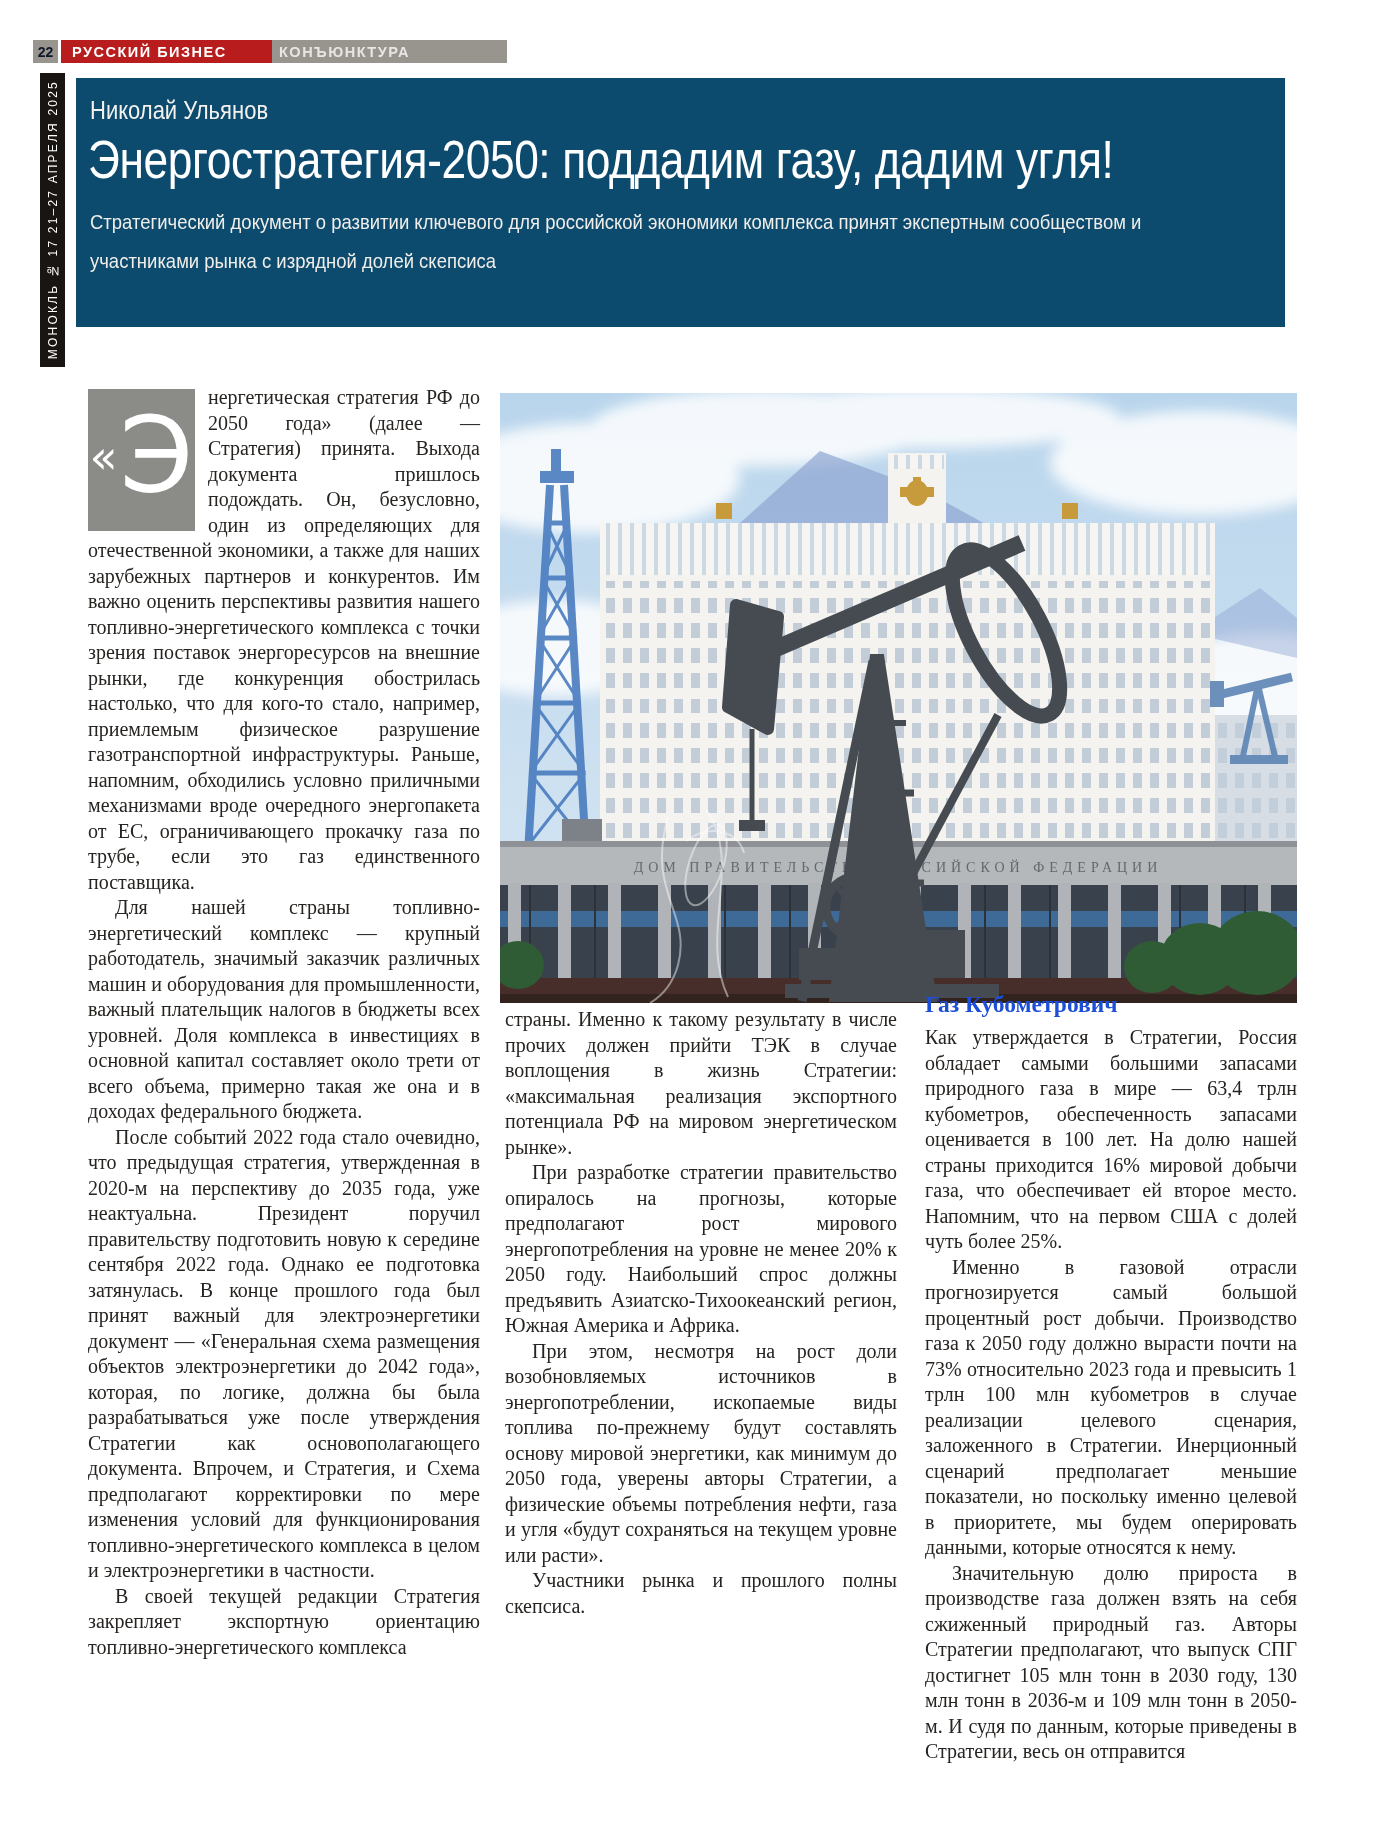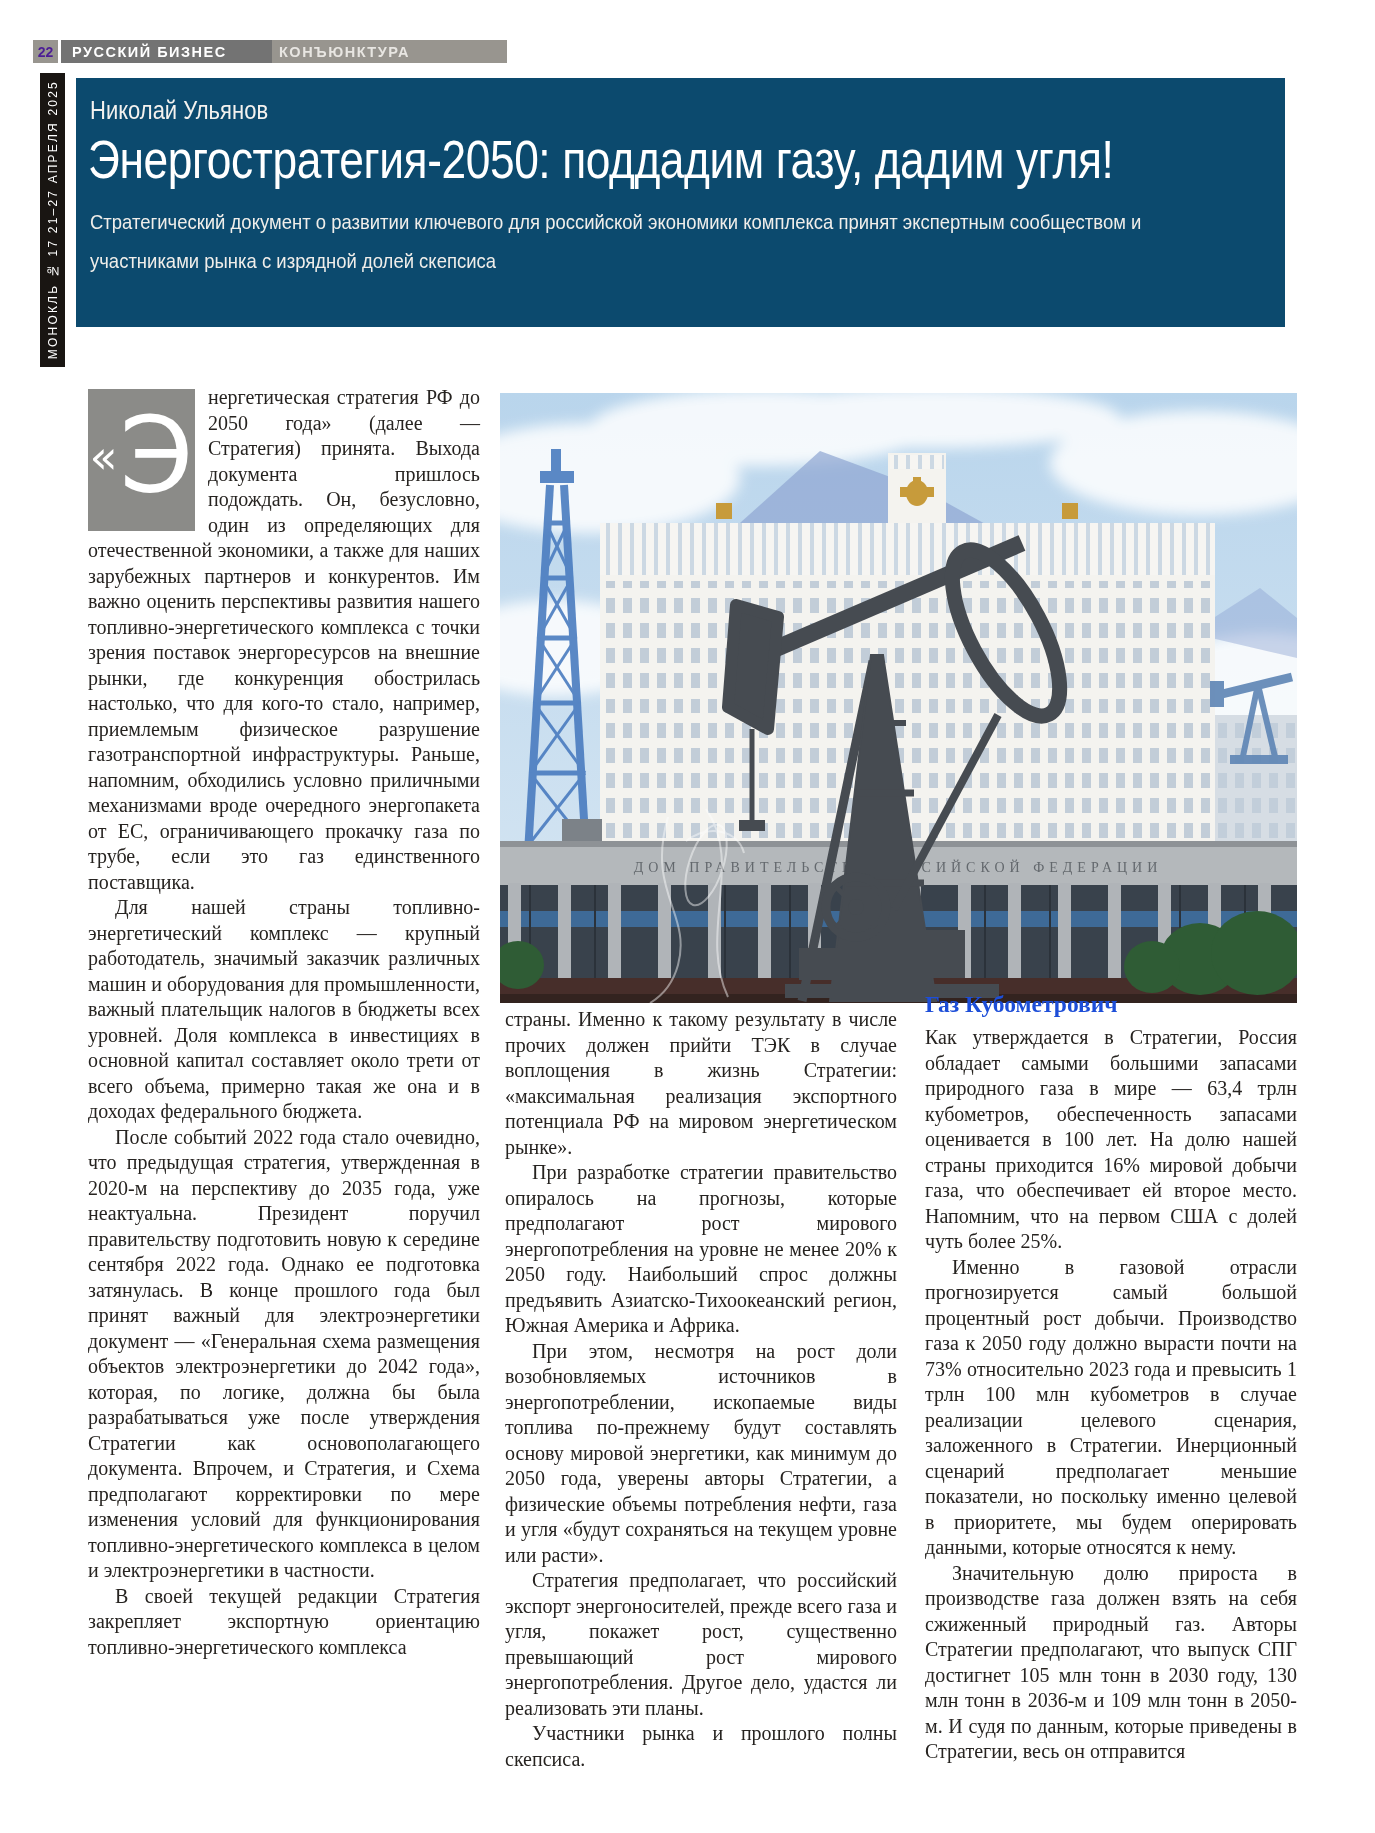--- a/index.html
+++ b/index.html
@@ -4,26 +4,26 @@
 <style>
   * { margin:0; padding:0; box-sizing:border-box; }
   html,body { background:#ffffff; }
   .page {
     position:relative; width:1375px; height:1833px; background:#ffffff;
     font-family:"Liberation Serif", serif; overflow:hidden;
   }
   
   .pagenum {
     position:absolute; left:33px; top:40px; width:25px; height:23px;
-    background:#98958f; color:#4c1d95; font-family:"Liberation Sans", sans-serif;
+    background:#98958f; color:#0f172a; font-family:"Liberation Sans", sans-serif;
     font-weight:bold; font-size:14px; display:flex; align-items:center; justify-content:center;
   }
   .section-bar {
     position:absolute; left:61px; top:40px; width:211px; height:23px;
-    background:#737373; color:#ffffff; font-family:"Liberation Sans", sans-serif;
+    background:#b91c1c; color:#ffffff; font-family:"Liberation Sans", sans-serif;
     font-weight:bold; font-size:14.5px; letter-spacing:1.5px;
     display:flex; align-items:center; padding-left:11px;
   }
   .rubric-bar {
     position:absolute; left:272px; top:40px; width:235px; height:23px;
     background:#98958f; color:#e8e6e2; font-family:"Liberation Sans", sans-serif;
     font-weight:bold; font-size:14.5px; letter-spacing:1.5px;
     display:flex; align-items:center; padding-left:7px;
   }
   
@@ -280,21 +280,20 @@
     </p>
     <p class="indent">Для нашей страны топливно-энергетический комплекс — крупный работодатель, значимый заказчик различных машин и оборудования для промышленности, важный плательщик налогов в бюджеты всех уровней. Доля комплекса в инвестициях в основной капитал составляет около трети от всего объема, примерно такая же она и в доходах федерального бюджета.</p>
     <p class="indent">После событий 2022 года стало очевидно, что предыдущая стратегия, утвержденная в 2020-м на перспективу до 2035 года, уже неактуальна. Президент поручил правительству подготовить новую к середине сентября 2022 года. Однако ее подготовка затянулась. В конце прошлого года был принят важный для электроэнергетики документ — «Генеральная схема размещения объектов электроэнергетики до 2042 года», которая, по логике, должна бы была разрабатываться уже после утверждения Стратегии как основополагающего документа. Впрочем, и Стратегия, и Схема предполагают корректировки по мере изменения условий для функционирования топливно-энергетического комплекса в целом и электроэнергетики в частности.</p>
     <p class="indent">В своей текущей редакции Стратегия закрепляет экспортную ориентацию топливно-энергетического комплекса</p>
   </div>
 
   <div class="col col-2">
     <p>страны. Именно к такому результату в числе прочих должен прийти ТЭК в случае воплощения в жизнь Стратегии: «максимальная реализация экспортного потенциала РФ на мировом энергетическом рынке».</p>
     <p class="indent">При разработке стратегии правительство опиралось на прогнозы, которые предполагают рост мирового энергопотребления на уровне не менее 20% к 2050 году. Наибольший спрос должны предъявить Азиатско-Тихоокеанский регион, Южная Америка и Африка.</p>
     <p class="indent">При этом, несмотря на рост доли возобновляемых источников в энергопотреблении, ископаемые виды топлива по-прежнему будут составлять основу мировой энергетики, как минимум до 2050 года, уверены авторы Стратегии, а физические объемы потребления нефти, газа и угля «будут сохраняться на текущем уровне или расти».</p>
-    <p class="indent">Стратегия предполагает, что российский экспорт энергоносителей, прежде всего газа и угля, покажет рост, существенно превышающий рост мирового энергопотребления. Другое дело, удастся ли реализовать эти планы.</p>
     <p class="indent">Участники рынка и прошлого полны скепсиса.</p>
   </div>
 
   <div class="col col-3">
     <h3>Газ Кубометрович</h3>
     <p>Как утверждается в Стратегии, Россия обладает самыми большими запасами природного газа в мире — 63,4 трлн кубометров, обеспеченность запасами оценивается в 100 лет. На долю нашей страны приходится 16% мировой добычи газа, что обеспечивает ей второе место. Напомним, что на первом США с долей чуть более 25%.</p>
     <p class="indent">Именно в газовой отрасли прогнозируется самый большой процентный рост добычи. Производство газа к 2050 году должно вырасти почти на 73% относительно 2023 года и превысить 1 трлн 100 млн кубометров в случае реализации целевого сценария, заложенного в Стратегии. Инерционный сценарий предполагает меньшие показатели, но поскольку именно целевой в приоритете, мы будем оперировать данными, которые относятся к нему.</p>
     <p class="indent">Значительную долю прироста в производстве газа должен взять на себя сжиженный природный газ. Авторы Стратегии предполагают, что выпуск СПГ достигнет 105 млн тонн в 2030 году, 130 млн тонн в 2036-м и 109 млн тонн в 2050-м. И судя по данным, которые приведены в Стратегии, весь он отправится</p>
   </div>
 

